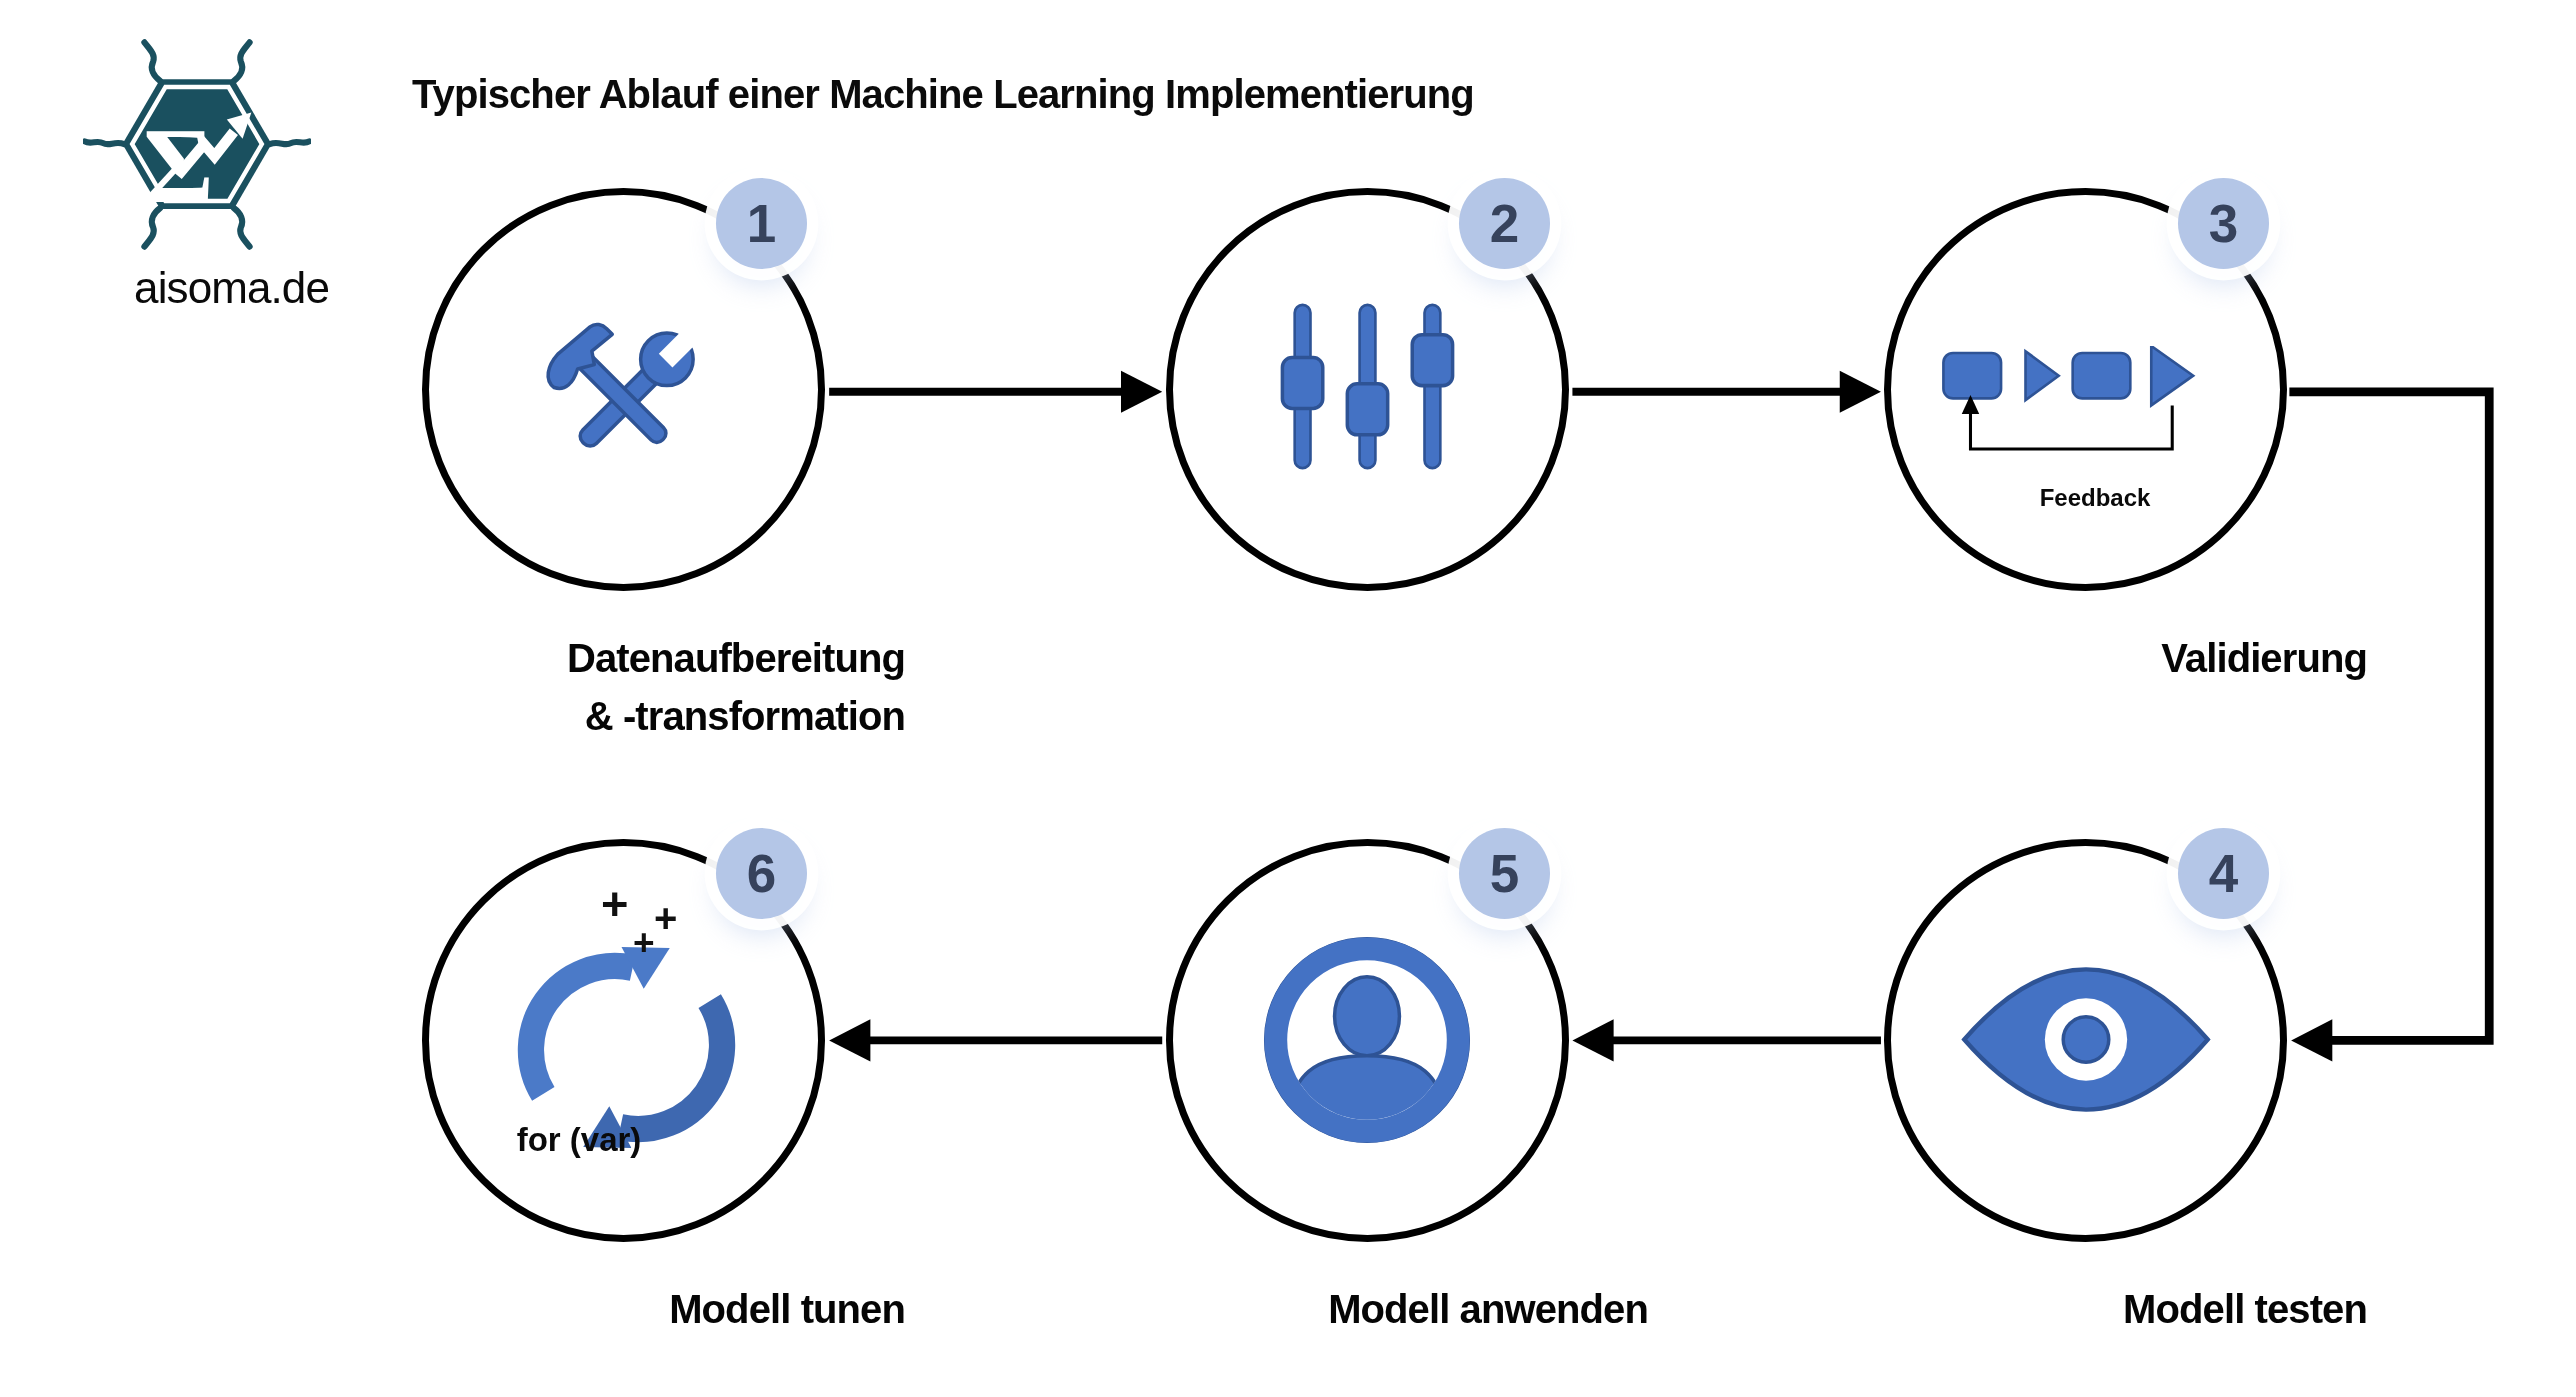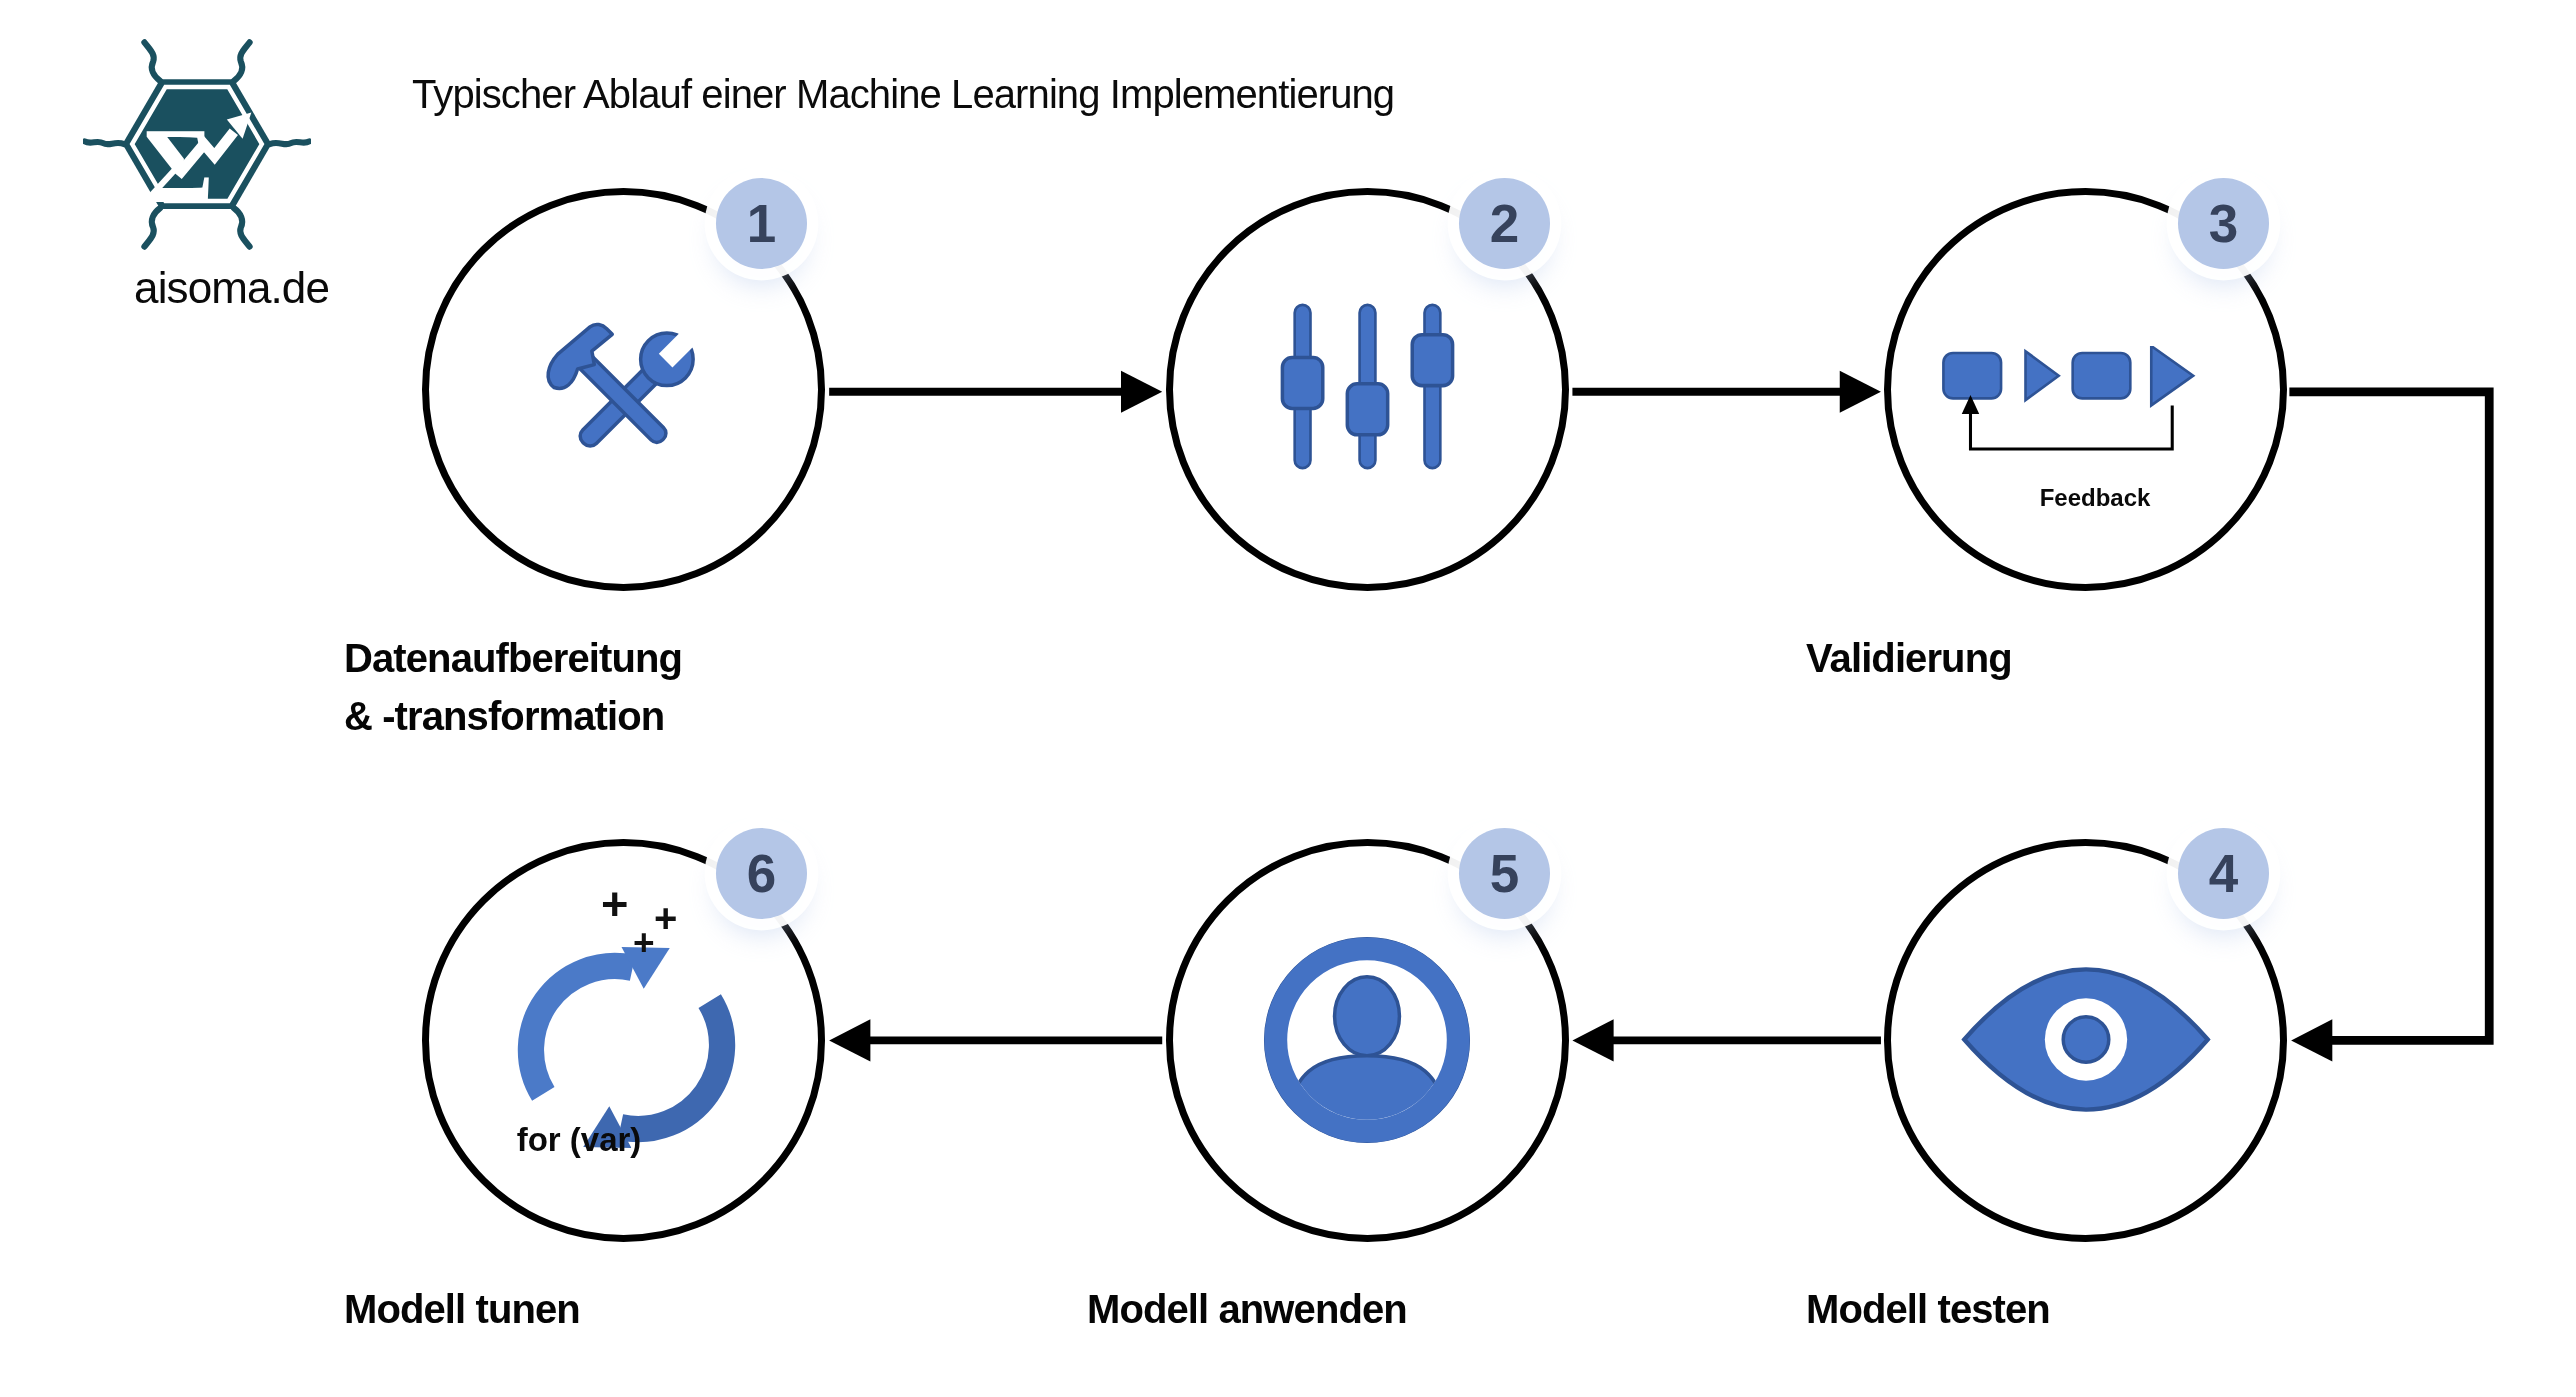--- a/index.html
+++ b/index.html
@@ -3,42 +3,42 @@
 <meta charset="utf-8">
 <style>
   html,body{margin:0;padding:0;background:#fff;}
   #canvas{
     position:relative;width:2576px;height:1398px;background:#ffffff;overflow:hidden;
     font-family:"Liberation Sans", sans-serif;
   }
   .abs{position:absolute;}
   
   #title{
-    left:412px;top:72px;font-size:40px;font-weight:400;color:#0b0b0b;
+    left:412px;top:72px;font-size:40px;font-weight:700;color:#0b0b0b;
     letter-spacing:-0.9px;white-space:nowrap;
   }
   #logo-text{
     left:75px;top:263px;width:254px;text-align:right;
     font-size:44px;font-weight:400;color:#0a0a0a;letter-spacing:-0.9px;
   }
   
   .circle{
     position:absolute;width:403px;height:403px;border:7px solid #000;border-radius:50%;
     background:#fff;box-sizing:border-box;
   }
   
   .badge{
     position:absolute;width:91px;height:91px;border-radius:50%;
     background:#b4c6e7;color:#36425c;font-size:53px;font-weight:700;
     display:flex;align-items:center;justify-content:center;
     box-shadow:0 0 0 11.4px rgba(255,255,255,0.95), 0 16px 26px rgba(178,198,232,0.45);
   }
   
   .step-label{
-    position:absolute;width:561px;text-align:left;
+    position:absolute;width:561px;text-align:right;
     font-size:40px;font-weight:700;color:#050505;line-height:58px;letter-spacing:-0.9px;
   }
   .icon-caption{
     position:absolute;text-align:center;font-weight:700;color:#0a0a0a;white-space:nowrap;
   }
   #feedback-caption{left:1990px;top:484px;width:210px;font-size:24px;}
   #forvar-caption{left:478px;top:1121px;width:202px;font-size:33px;}
   .plus{
     position:absolute;font-weight:800;color:#111;line-height:1;
   }

